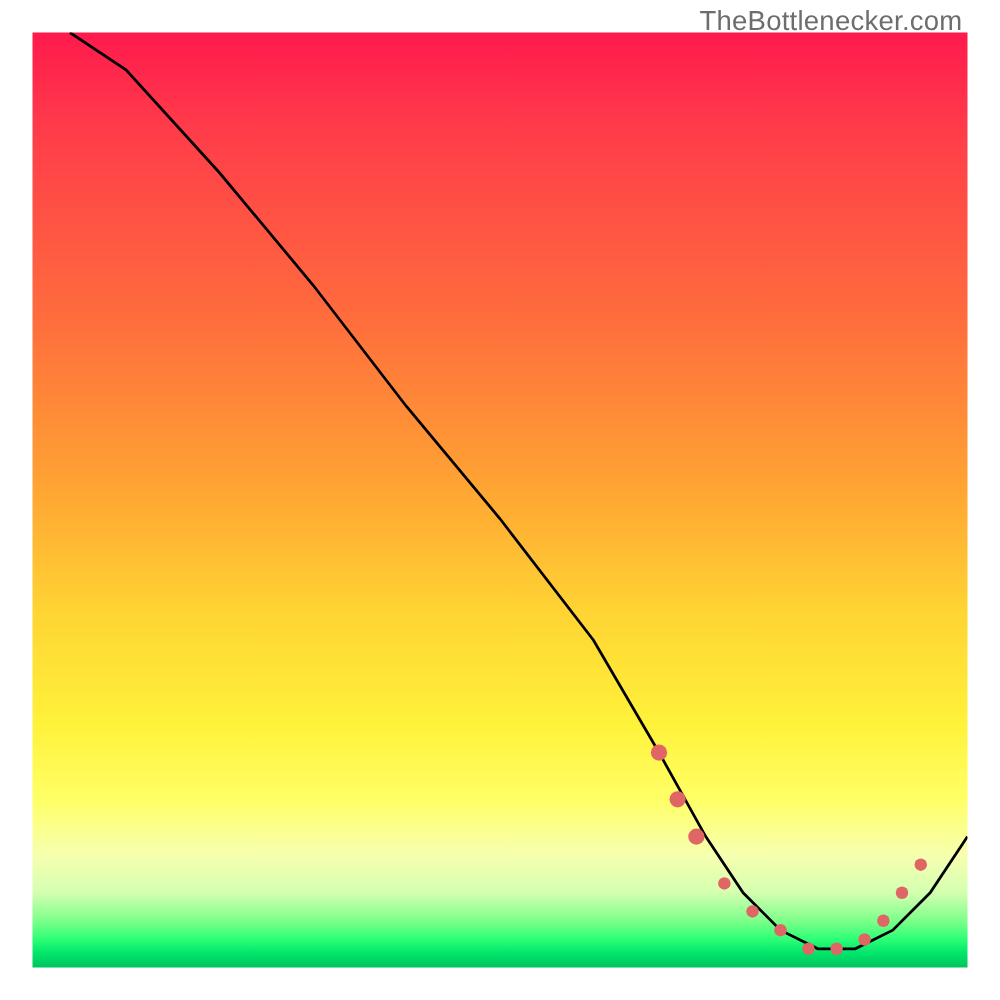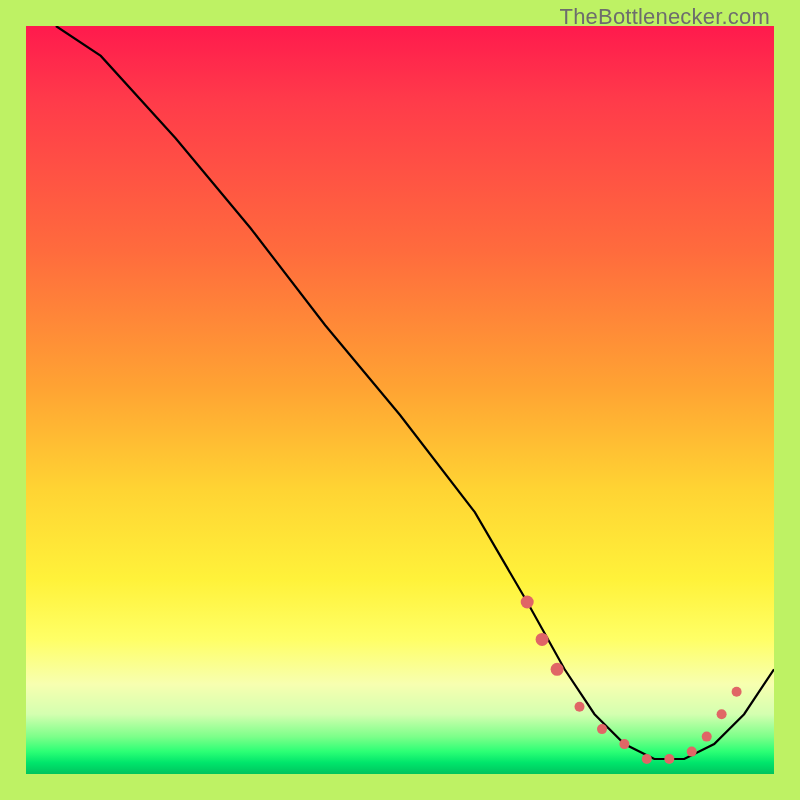--- a/index.html
+++ b/index.html
@@ -8,21 +8,21 @@
     width: 800px;
     height: 800px;
     background: #000;
     overflow: hidden;
     font-family: Arial, Helvetica, sans-serif;
   }
   .stage {
     position: relative;
     width: 800px;
     height: 800px;
-    background: #bef264;
+    background: #ffffff;
   }
   .plot {
     position: absolute;
     left: 26px;
     top: 26px;
     width: 748px;
     height: 748px;
     
     background: linear-gradient(
       to bottom,

